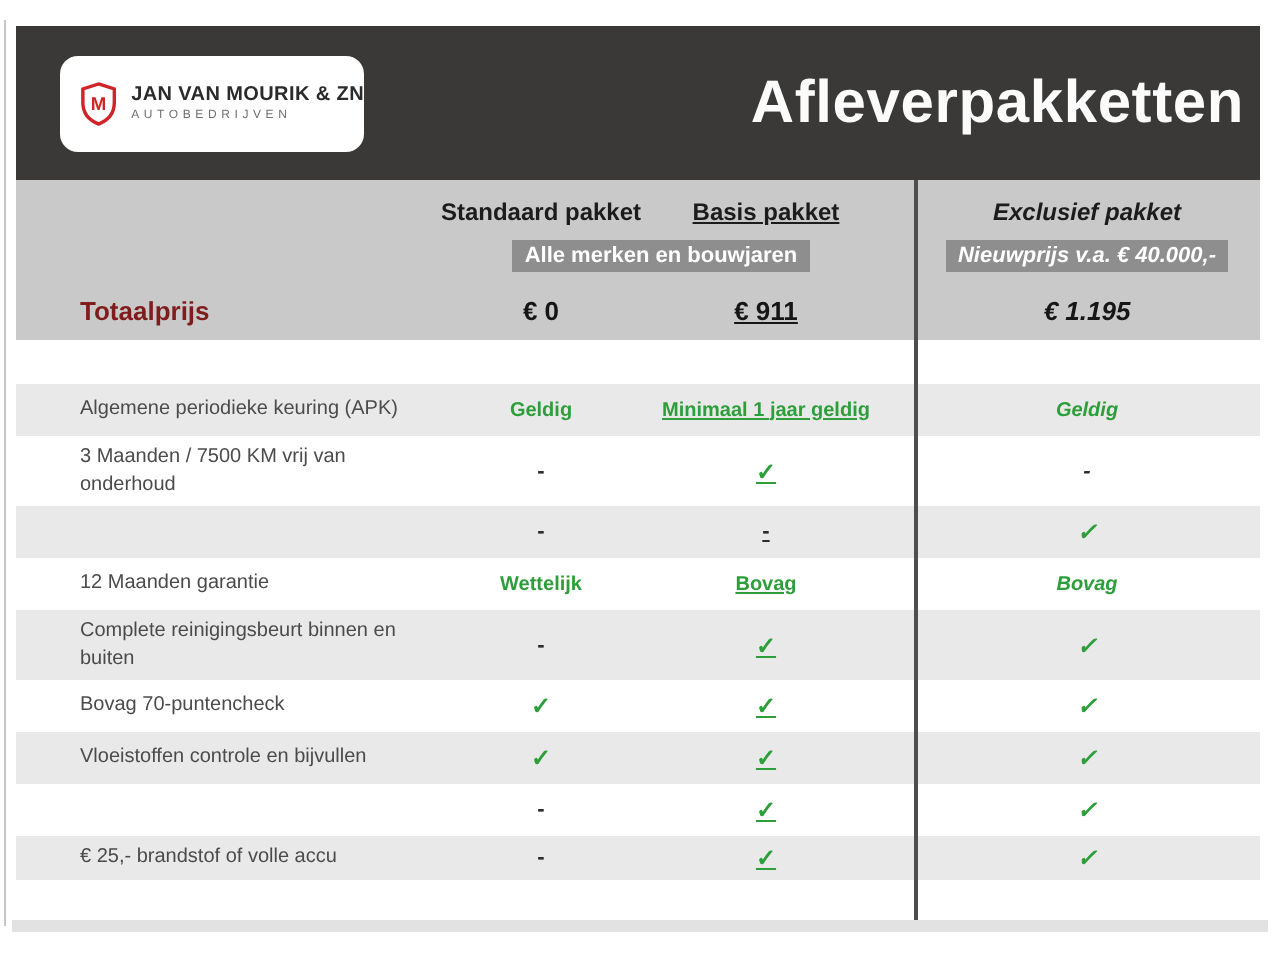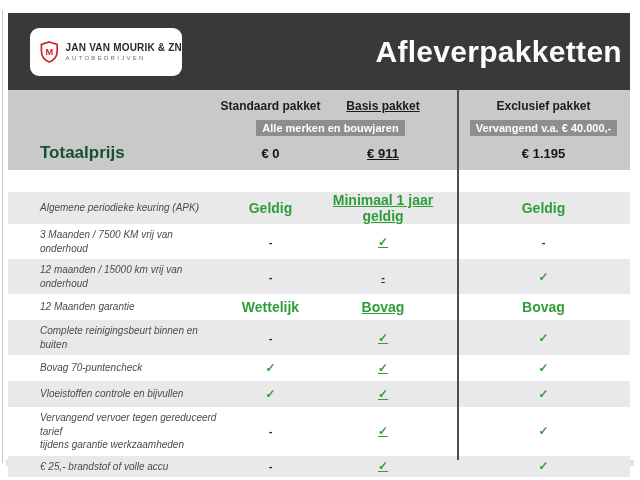--- a/index.html
+++ b/index.html
@@ -22,50 +22,50 @@
   .brand-text{display:flex;flex-direction:column;}
   .brand-name{font-size:10px;font-weight:bold;color:#2b2b2b;letter-spacing:.2px;white-space:nowrap;}
   .brand-sub{font-size:6px;color:#6f6f6f;letter-spacing:2.3px;margin-top:2px;white-space:nowrap;}
   .page-title{flex:1;text-align:right;color:#fbfbfb;font-size:30px;font-weight:bold;letter-spacing:.3px;padding-right:8px;}
 
   
   .grid{display:grid;grid-template-columns:210px 105px 120px 14px 173px;align-items:center;}
   .c-label{grid-column:1;}
   .c-std{grid-column:2;}
   .c-basis{grid-column:3;text-decoration:underline;}
-  .c-excl{grid-column:5;}
+  .c-excl{grid-column:5;font-style:italic;}
 
   
   .subheader{
     background:#c9c9c9;height:80px;box-sizing:border-box;
     display:flex;flex-direction:column;padding-top:9px;padding-bottom:7px;
   }
   .pkg-name{font-size:12px;font-weight:bold;color:#1c1c1c;text-align:center;white-space:nowrap;}
   .badge-row{margin-top:5px;}
   .badge-span{grid-column:2/4;text-align:center;}
   .badge-cell{text-align:center;}
   .badge{
     display:inline-block;background:#8e8e8e;color:#ffffff;
     font-size:11px;font-weight:bold;padding:2px 6px;white-space:nowrap;
   }
   .total-row{margin-top:auto;}
-  .total-label{font-size:17px;font-weight:bold;color:#14532d;padding-left:32px;}
+  .total-label{font-size:13px;font-weight:bold;color:#7f1d1d;padding-left:32px;}
   .price{font-size:13px;font-weight:bold;color:#161616;text-align:center;}
 
   
   .rows{margin-top:22px;}
   .row{min-height:26px;}
   .row:nth-child(odd){background:#e9e9e9;}
   .row:last-child{min-height:19px;}
   .feature-label{
     font-size:10px;color:#4b4b4b;padding:4px 0 4px 32px;
-    white-space:pre-line;line-height:1.35;font-style:italic;
+    white-space:pre-line;line-height:1.35;
   }
   .val{text-align:center;font-weight:bold;}
-  .val.text-val{color:#2e9e3a;font-size:14px;}
+  .val.text-val{color:#2e9e3a;font-size:10px;}
   .val.check{color:#2e9e3a;font-size:12px;}
   .val.dash{color:#2c2c2c;font-size:11px;}
 
   
   .divider{position:absolute;left:449px;top:77px;width:2px;height:370px;background:#4e4e4e;}
 </style>
 </head>
 <body>
 
 <div class="frame-left"></div>
@@ -91,21 +91,21 @@
     <div class="grid">
       <div class="pkg-name c-std">Standaard pakket</div>
       <div class="pkg-name c-basis">Basis pakket</div>
       <div class="pkg-name c-excl">Exclusief pakket</div>
     </div>
     <div class="grid badge-row">
       <div class="badge-span">
         <span class="badge">Alle merken en bouwjaren</span>
       </div>
       <div class="badge-cell c-excl">
-        <span class="badge">Vervangend v.a. € 40.000,-</span>
+        <span class="badge">Nieuwprijs v.a. € 40.000,-</span>
       </div>
     </div>
     <div class="grid total-row">
       <div class="total-label c-label">Totaalprijs</div>
       <div class="price c-std">€ 0</div>
       <div class="price c-basis">€ 911</div>
       <div class="price c-excl">€ 1.195</div>
     </div>
   </div>
 
@@ -116,21 +116,20 @@
       <div class="val c-basis text-val">Minimaal 1 jaar geldig</div>
       <div class="val c-excl text-val">Geldig</div>
     </div>
     <div class="grid row">
       <div class="feature-label c-label">3 Maanden / 7500 KM vrij van onderhoud</div>
       <div class="val c-std dash">-</div>
       <div class="val c-basis check">✓</div>
       <div class="val c-excl dash">-</div>
     </div>
     <div class="grid row">
-      <div class="feature-label c-label">12 maanden / 15000 km vrij van onderhoud</div>
       <div class="val c-std dash">-</div>
       <div class="val c-basis dash">-</div>
       <div class="val c-excl check">✓</div>
     </div>
     <div class="grid row">
       <div class="feature-label c-label">12 Maanden  garantie</div>
       <div class="val c-std text-val">Wettelijk</div>
       <div class="val c-basis text-val">Bovag</div>
       <div class="val c-excl text-val">Bovag</div>
     </div>
@@ -146,22 +145,20 @@
       <div class="val c-basis check">✓</div>
       <div class="val c-excl check">✓</div>
     </div>
     <div class="grid row">
       <div class="feature-label c-label">Vloeistoffen controle en bijvullen</div>
       <div class="val c-std check">✓</div>
       <div class="val c-basis check">✓</div>
       <div class="val c-excl check">✓</div>
     </div>
     <div class="grid row">
-      <div class="feature-label c-label">Vervangend vervoer tegen gereduceerd tarief
-tijdens garantie werkzaamheden</div>
       <div class="val c-std dash">-</div>
       <div class="val c-basis check">✓</div>
       <div class="val c-excl check">✓</div>
     </div>
     <div class="grid row">
       <div class="feature-label c-label">€ 25,- brandstof of  volle accu</div>
       <div class="val c-std dash">-</div>
       <div class="val c-basis check">✓</div>
       <div class="val c-excl check">✓</div>
     </div>

